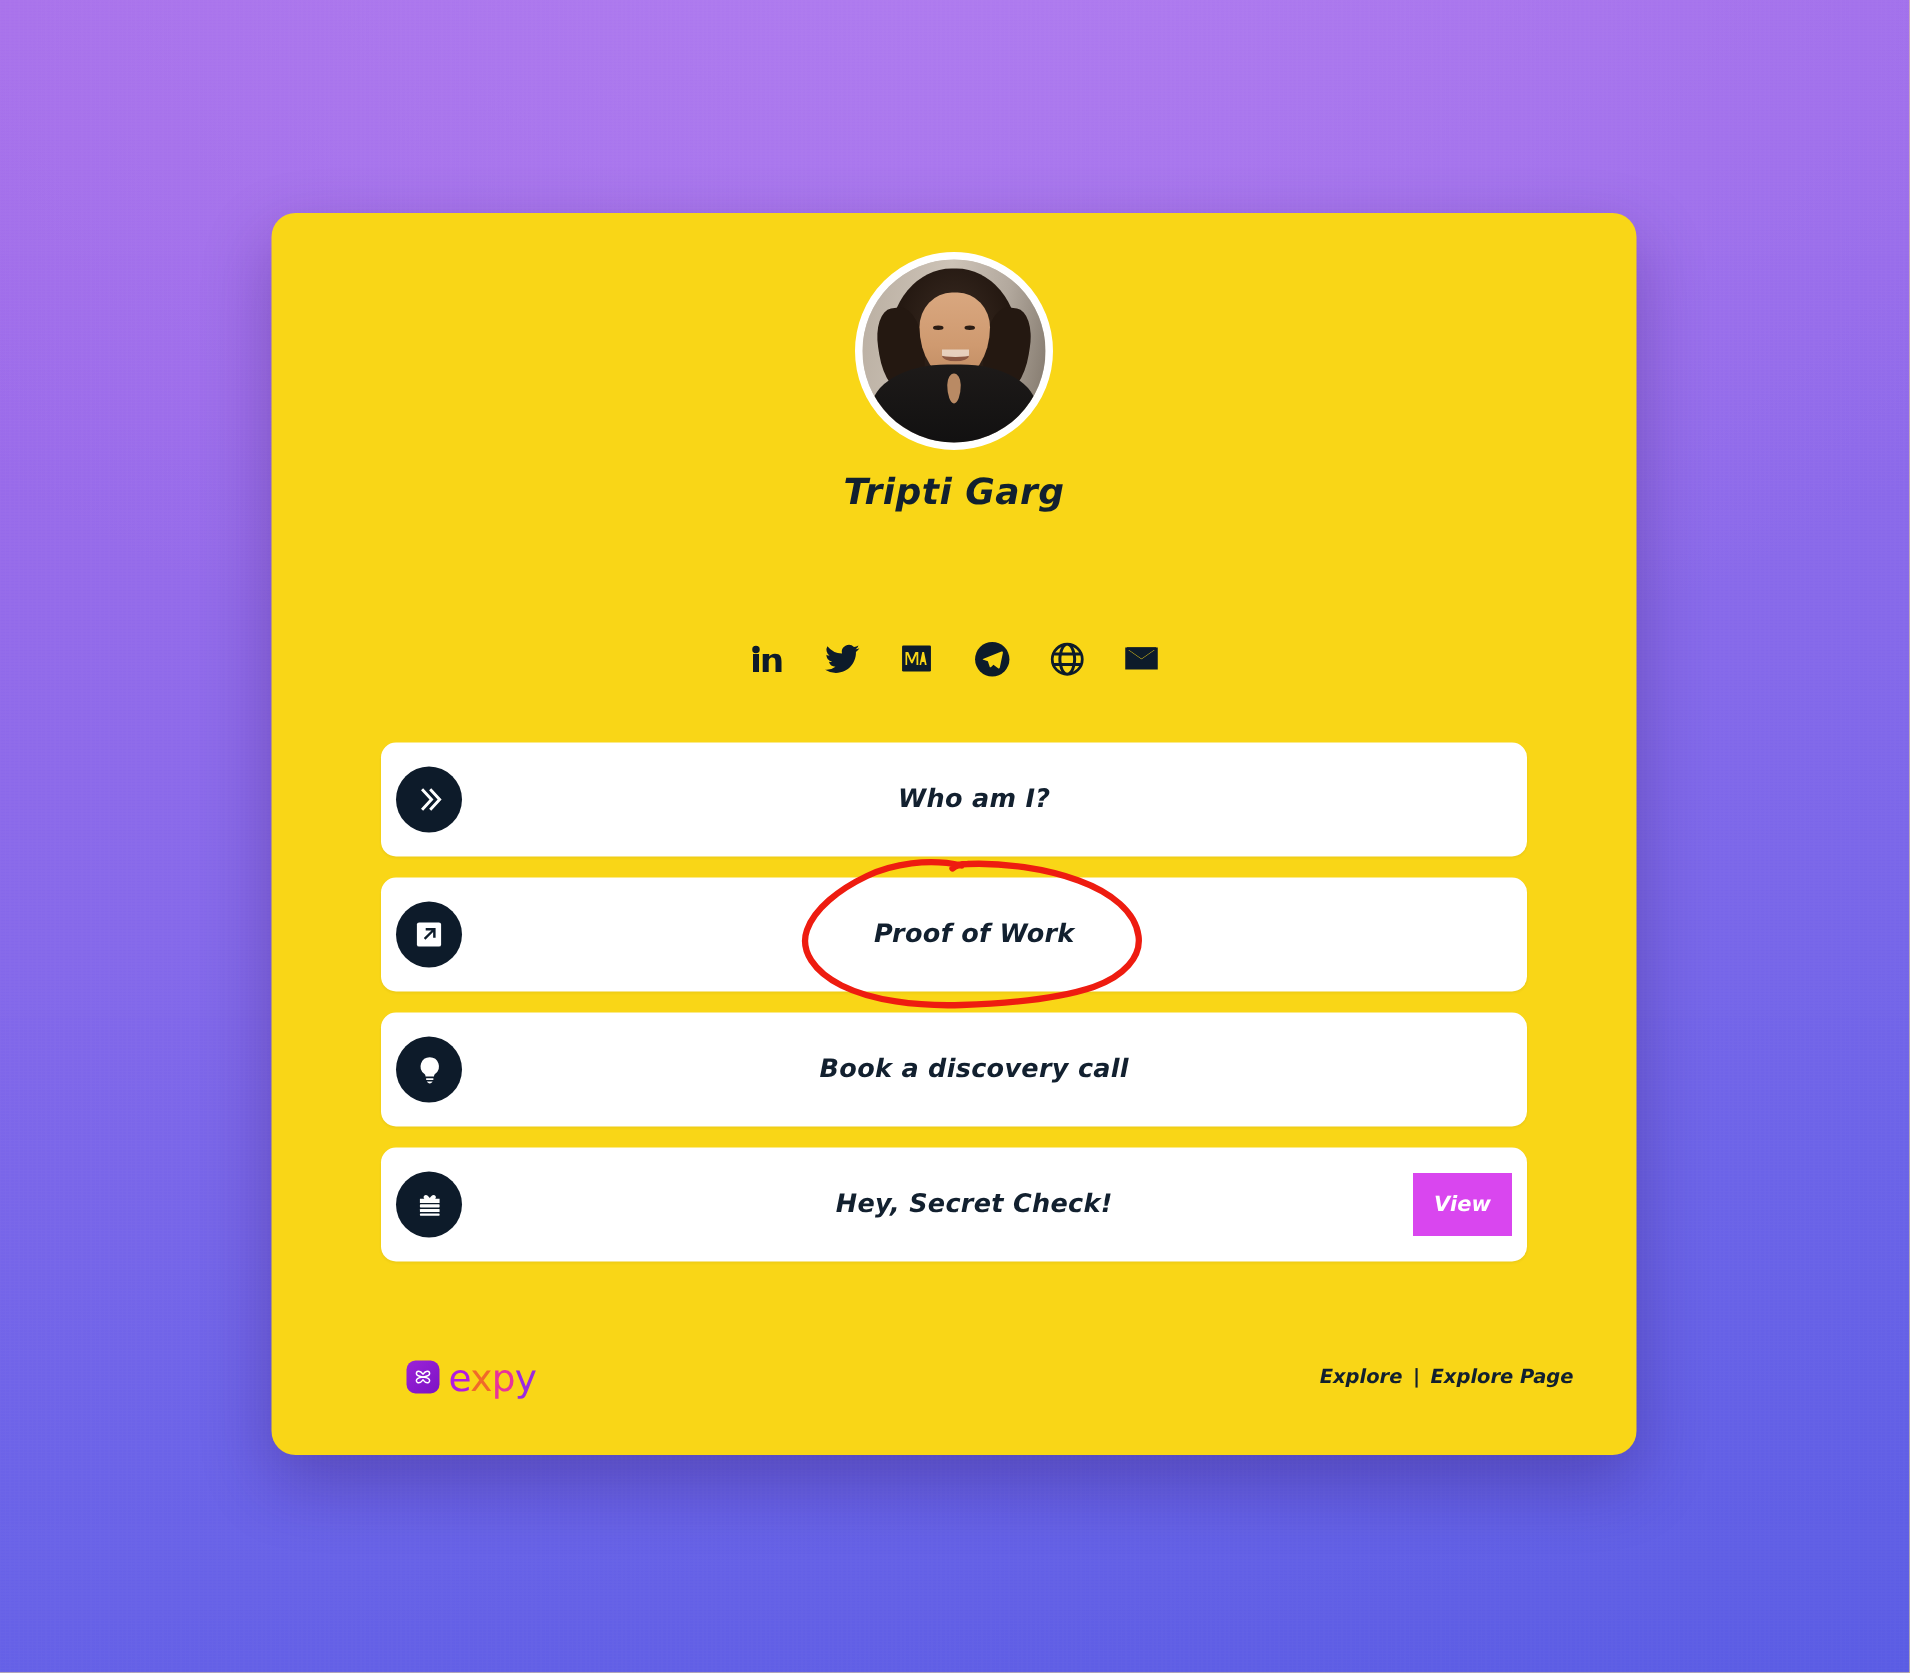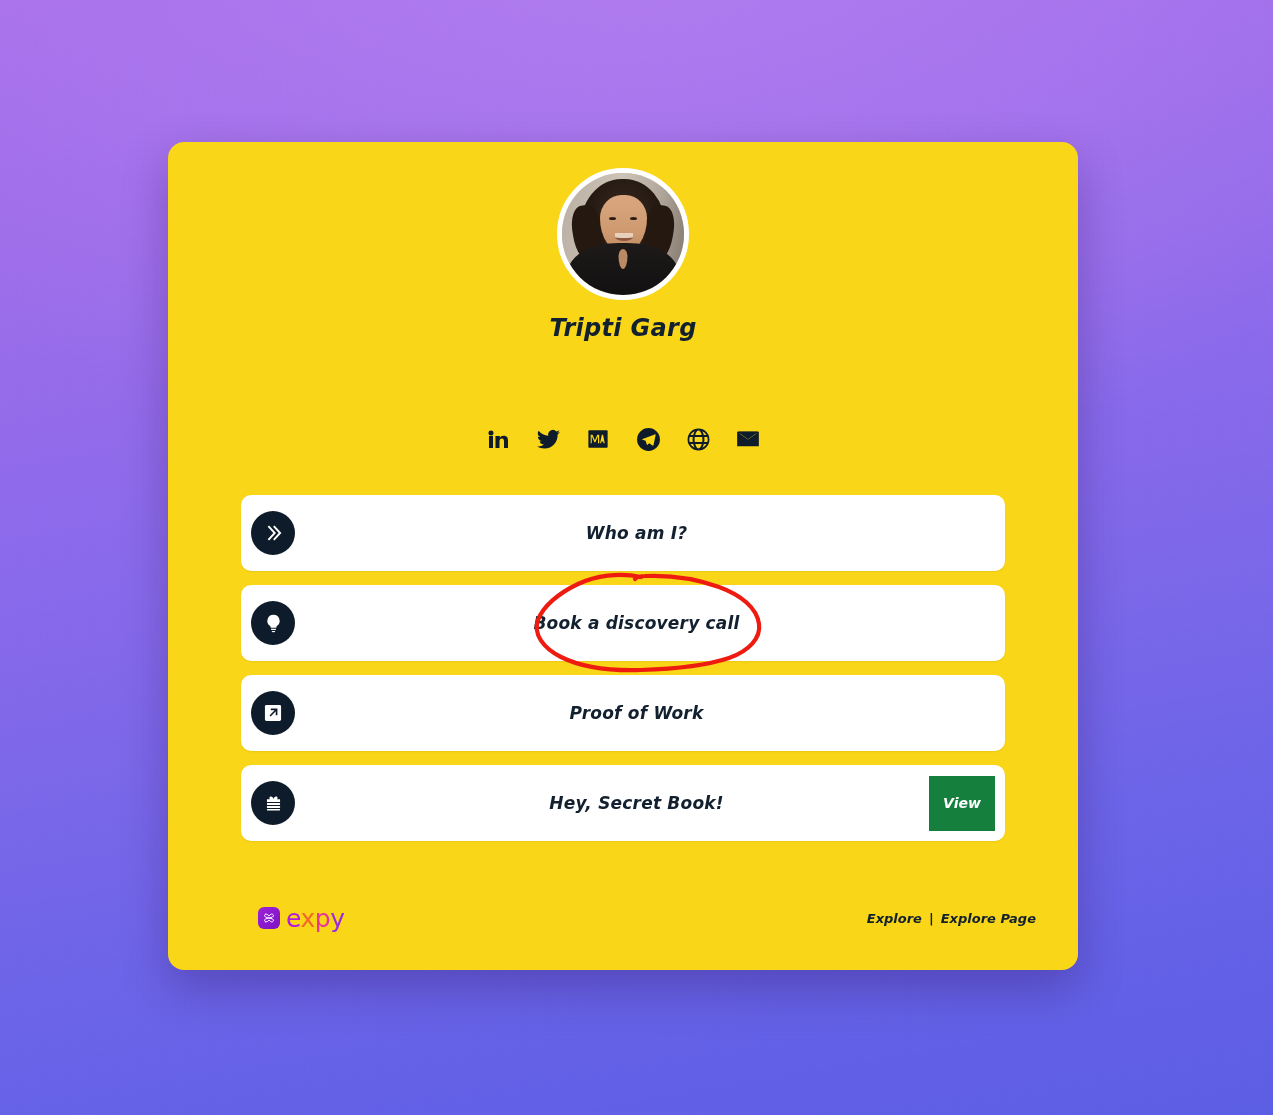--- a/index.html
+++ b/index.html
@@ -31,21 +31,21 @@
   }
 
   .stage {
     position: absolute;
     inset: 0;
   }
 
   
   .card {
     position: absolute;
-    left: 168px;
+    left: 181px;
     top: 142px;
     width: 910px;
     height: 828px;
     background: #f9d617;
     border-radius: 16px;
     box-shadow: 0 18px 46px rgba(40, 10, 80, .30);
     overflow: hidden;
   }
 
   
@@ -226,22 +226,22 @@
     font-style: italic;
     font-weight: 600;
     color: #12202f;
     letter-spacing: .2px;
     margin-left: 27px;
   }
   .link-cta {
     position: absolute;
     right: 10px;
     width: 66px;
-    height: 55px;
-    background: #15803d;
+    height: 42px;
+    background: #d946ef;
     color: #ffffff;
     display: flex;
     align-items: center;
     justify-content: center;
     font-size: 14px;
     font-style: italic;
     font-weight: 700;
     cursor: pointer;
   }
 
@@ -376,47 +376,47 @@
           <svg viewBox="0 0 24 24" width="20" height="20">
               <path d="M5.6 4.6L12.4 12l-6.8 7.4 1.7 1.6 8.3-9-8.3-9-1.7 1.6z"></path>
               <path d="M12.1 4.6L18.9 12l-6.8 7.4 1.7 1.6 8.3-9-8.3-9-1.7 1.6z"></path>
             </svg>
         </span>
         <span class="link-label">Who am I?</span>
       </div>
 
       <div class="link-row">
         <span class="link-badge">
-          <svg viewBox="0 0 24 24" width="21" height="21">
-              <path d="M12 2a7 7 0 0 0-4.2 12.6c.6.45.95 1.1.95 1.8v.35h6.5v-.35c0-.7.35-1.35.95-1.8A7 7 0 0 0 12 2zm-2.75 16.1h5.5v1.3h-5.5v-1.3zm.6 2.5h4.3c-.35.85-1.17 1.4-2.15 1.4s-1.8-.55-2.15-1.4z"></path>
-            </svg>
-        </span>
-        <span class="link-label">Book a discovery call</span>
-      </div>
-
-      <div class="link-row">
-        <span class="link-badge">
           <svg viewBox="0 0 24 24" width="22" height="22">
               <rect x="3.2" y="3.2" width="17.6" height="17.6" rx="1.6" fill="#fff"></rect>
               <path d="M8.2 14.6l5.6-5.6H9.6V7.2h7.2v7.2h-1.8v-4.2l-5.6 5.6-1.2-1.2z" fill="#0d1b2a"></path>
             </svg>
         </span>
         <span class="link-label">Proof of Work</span>
+      </div>
+
+      <div class="link-row">
+        <span class="link-badge">
+          <svg viewBox="0 0 24 24" width="21" height="21">
+              <path d="M12 2a7 7 0 0 0-4.2 12.6c.6.45.95 1.1.95 1.8v.35h6.5v-.35c0-.7.35-1.35.95-1.8A7 7 0 0 0 12 2zm-2.75 16.1h5.5v1.3h-5.5v-1.3zm.6 2.5h4.3c-.35.85-1.17 1.4-2.15 1.4s-1.8-.55-2.15-1.4z"></path>
+            </svg>
+        </span>
+        <span class="link-label">Book a discovery call</span>
       </div>
 
       <div class="link-row">
         <span class="link-badge">
           <svg viewBox="0 0 24 24" width="21" height="21">
               <path d="M9 4.1c-1 0-1.7.8-1.7 1.7 0 .5.2 1 .6 1.3H4.5v3.1h15V7.1h-3.4c.4-.33.6-.8.6-1.3 0-.9-.7-1.7-1.7-1.7-1.3 0-2.2 1.1-3 2.4-.8-1.3-1.7-2.4-3-2.4z"></path>
               <rect x="4.5" y="11.3" width="15" height="2.4" rx=".5"></rect>
               <rect x="4.5" y="14.8" width="15" height="2.4" rx=".5"></rect>
               <rect x="4.5" y="18.3" width="15" height="1.7" rx=".5"></rect>
             </svg>
         </span>
-        <span class="link-label">Hey, Secret Book!</span>
+        <span class="link-label">Hey, Secret Check!</span>
         <span class="link-cta">View</span>
       </div>
 
     </div>
 
     <div class="footer">
       <div class="brand">
         <span class="brand-badge">
           <svg viewBox="0 0 24 24" width="16" height="16">
             <path d="M6.5 6.5c2.2-1.1 4 .6 5.5 2.6 1.5-2 3.3-3.7 5.5-2.6 1.6.8 1.4 2.9 0 3.9-1.3.9-3.3 1.1-5.5 1.6-2.2-.5-4.2-.7-5.5-1.6-1.4-1-1.6-3.1 0-3.9z" fill="none" stroke="#fff" stroke-width="1.5" stroke-linecap="round"></path>

